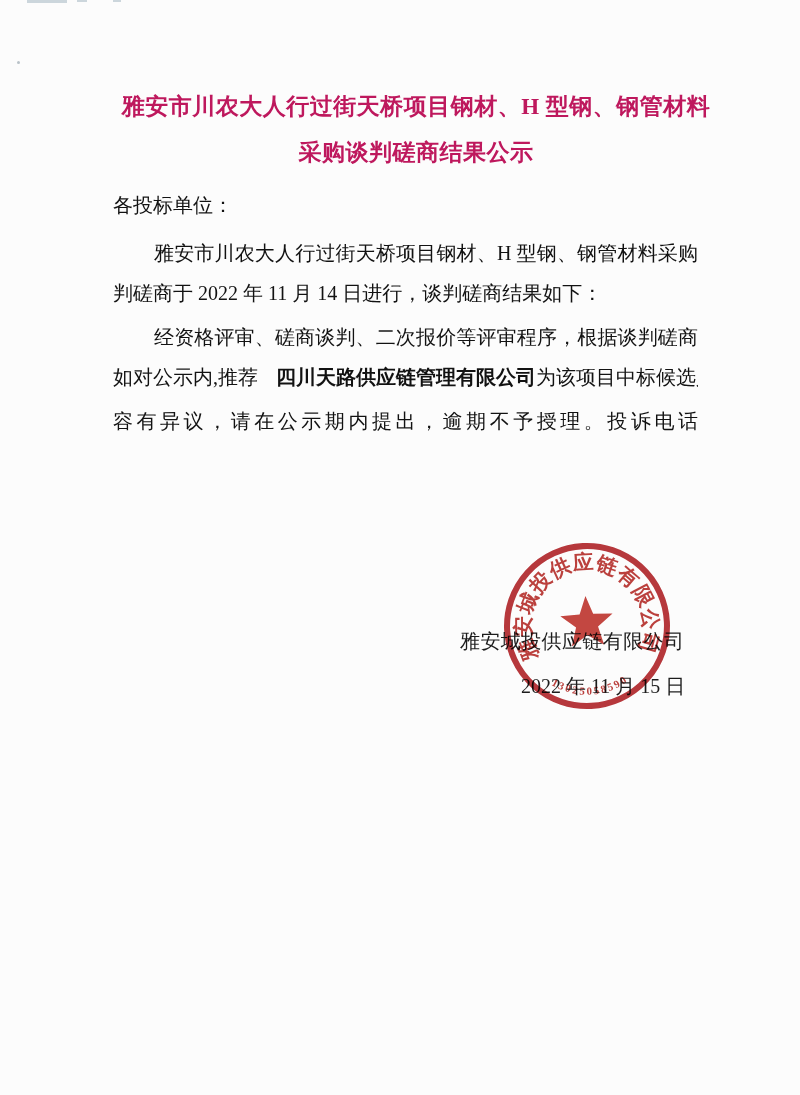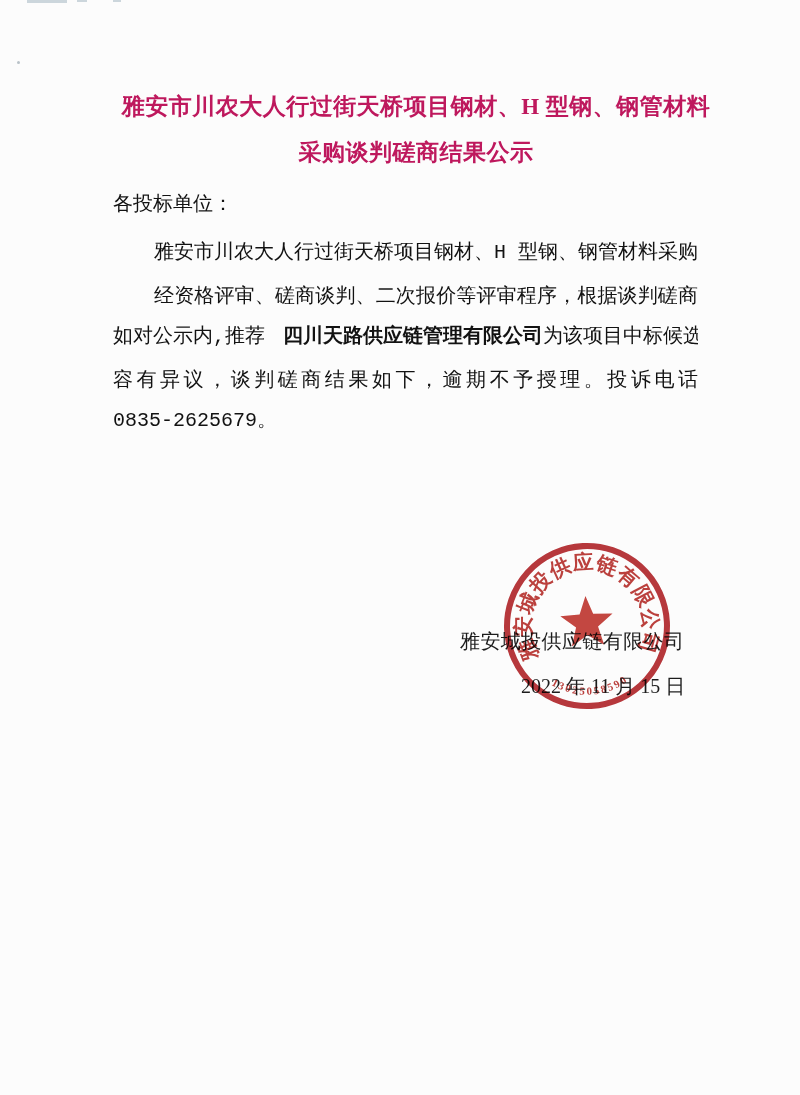--- a/index.html
+++ b/index.html
@@ -36,21 +36,20 @@
     left: 113px; top: 185px;
     width: 585px;
     font-size: 20px;
     color: #121212;
   }
   .bline {
     height: 40px;
     line-height: 40px;
     overflow: hidden;
     white-space: nowrap;
-    font-family: Liberation Mono, monospace;
   }
   .bline.just {
     white-space: normal;
     text-align: justify;
     text-align-last: justify;
     text-justify: inter-character;
   }
   .bline.indent { padding-left: 41px; }
   .para-1 { margin-top: 8px; }
   .para-2, .para-3 { margin-top: 4px; }
@@ -105,30 +104,30 @@
 <div class="doc-title">
   <div class="t1">雅安市川农大人行过街天桥项目钢材、H 型钢、钢管材料</div>
   <div class="t2">采购谈判磋商结果公示</div>
 </div>
 
 <div class="doc-body">
   <div class="bline">各投标单位：</div>
 
   <div class="para-1">
     <div class="bline just indent">雅安市川农大人行过街天桥项目钢材、H 型钢、钢管材料采购谈</div>
+    <div class="bline">判磋商于 2022 年 11 月 14 日进行，谈判磋商结果如下：</div>
   </div>
 
   <div class="para-2">
     <div class="bline just indent">经资格评审、磋商谈判、二次报价等评审程序，根据谈判磋商文</div>
     <div class="bline"><span>如对公示内,推荐</span><span class="company-bold">四川天路供应链管理有限公司</span><span>为该项目中标候选人。</span></div>
   </div>
 
   <div class="para-3">
-    <div class="bline just">容有异议，谈判磋商结果如下，逾期不予授理。投诉电话</div>
-    <div class="bline">0835-2625679。</div>
+    <div class="bline just">容有异议，请在公示期内提出，逾期不予授理。投诉电话</div>
   </div>
 </div>
 
 <div class="sig-company">雅安城投供应链有限公司</div>
 <div class="sig-date">2022 年 11 月 15 日</div>
 
 <div class="seal">
   <svg viewBox="0 0 200 200">
     <defs>
       <path id="ringPath" d="M 38 122.6 A 66 66 0 1 1 162 122.6" fill="none"></path>

